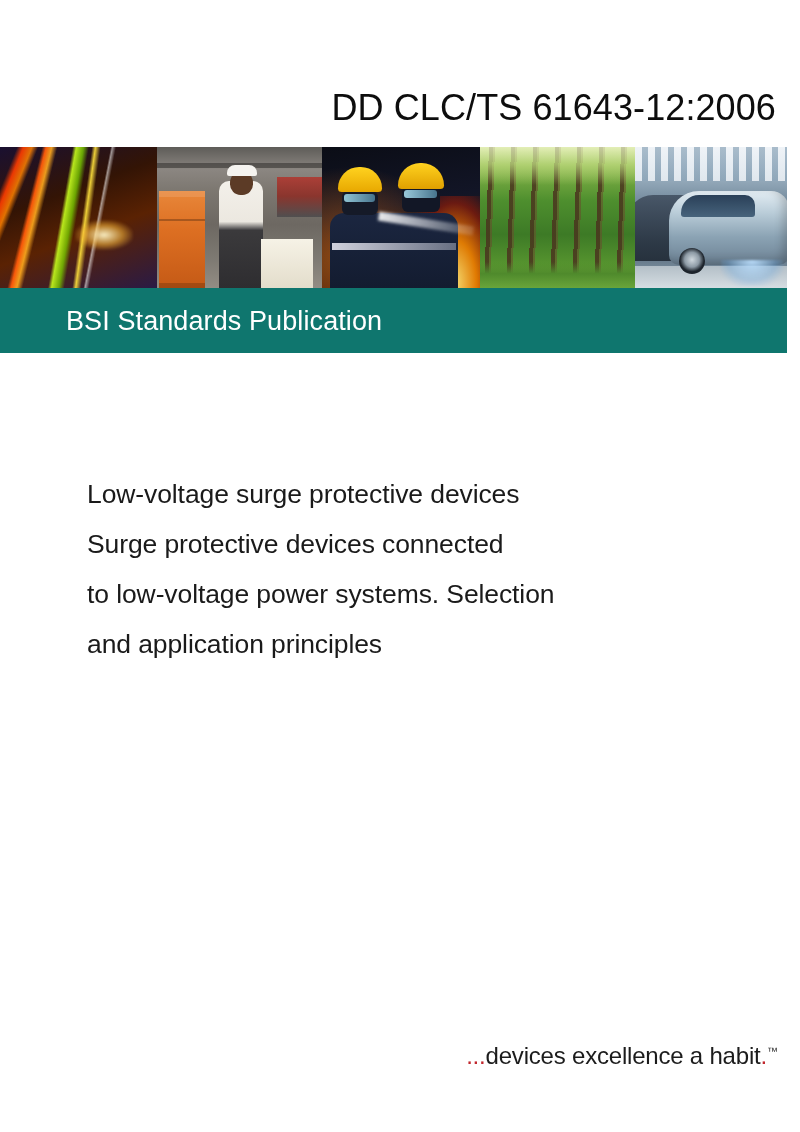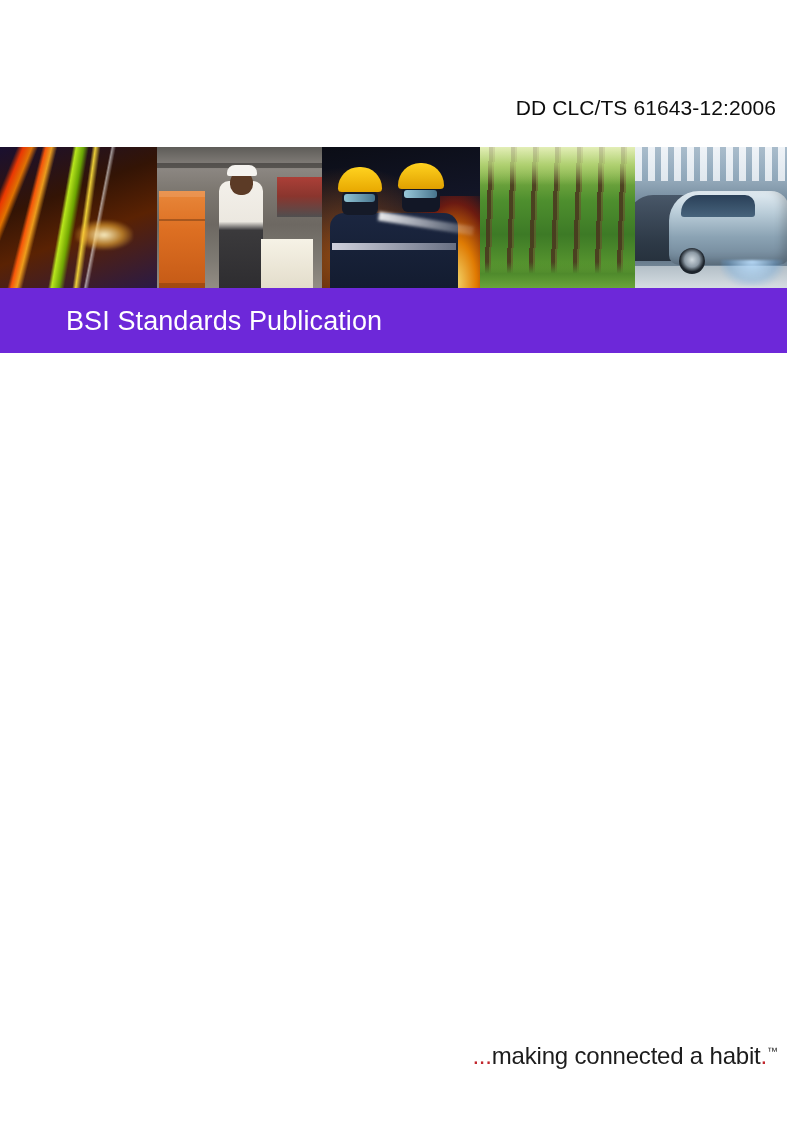--- a/index.html
+++ b/index.html
@@ -21,21 +21,21 @@
     width: 800px;
     height: 1132px;
     background: #ffffff;
   }
 
   
   .std-number {
     position: absolute;
     right: 24px;
     top: 92px;
-    font-size: 21px;
+    font-size: 36px;
     line-height: 32px;
     color: #0d0d0d;
     letter-spacing: 0.1px;
     white-space: nowrap;
     font-family: "Liberation Sans", sans-serif;
   }
 
   
   .hero-strip {
     position: absolute;
@@ -296,21 +296,21 @@
     background: linear-gradient(180deg, #b3bfc7 0%, #d6dde2 100%);
   }
 
   
   .red-banner {
     position: absolute;
     left: 0;
     top: 288px;
     width: 787px;
     height: 65px;
-    background: #6d28d9;
+    background: #0f766e;
   }
   .banner-title {
     position: absolute;
     left: 66px;
     top: 17px;
     font-size: 27px;
     line-height: 32px;
     color: #ffffff;
     letter-spacing: 0.1px;
     white-space: nowrap;
@@ -409,19 +409,25 @@
       <div class="p5-glass"></div>
       <div class="p5-wheel"></div>
       <div class="p5-light"></div>
     </div>
   </div>
 
   <div class="red-banner">
     <div class="banner-title">BSI Standards Publication</div>
   </div>
 
+  <div class="title-block">
+    <div class="title-line">Low-voltage surge protective devices</div>
+    <div class="title-line">Surge protective devices connected</div>
+    <div class="title-line">to low-voltage power systems. Selection</div>
+    <div class="title-line">and application principles</div>
+  </div>
 
 
   <div class="tagline">
-    <span class="ellip">...</span><span>making connected a habit</span><span class="dot">.</span><span class="tm">™</span>
+    <span class="ellip">...</span><span>devices excellence a habit</span><span class="dot">.</span><span class="tm">™</span>
   </div>
 
 </div>
 
 </body></html>

